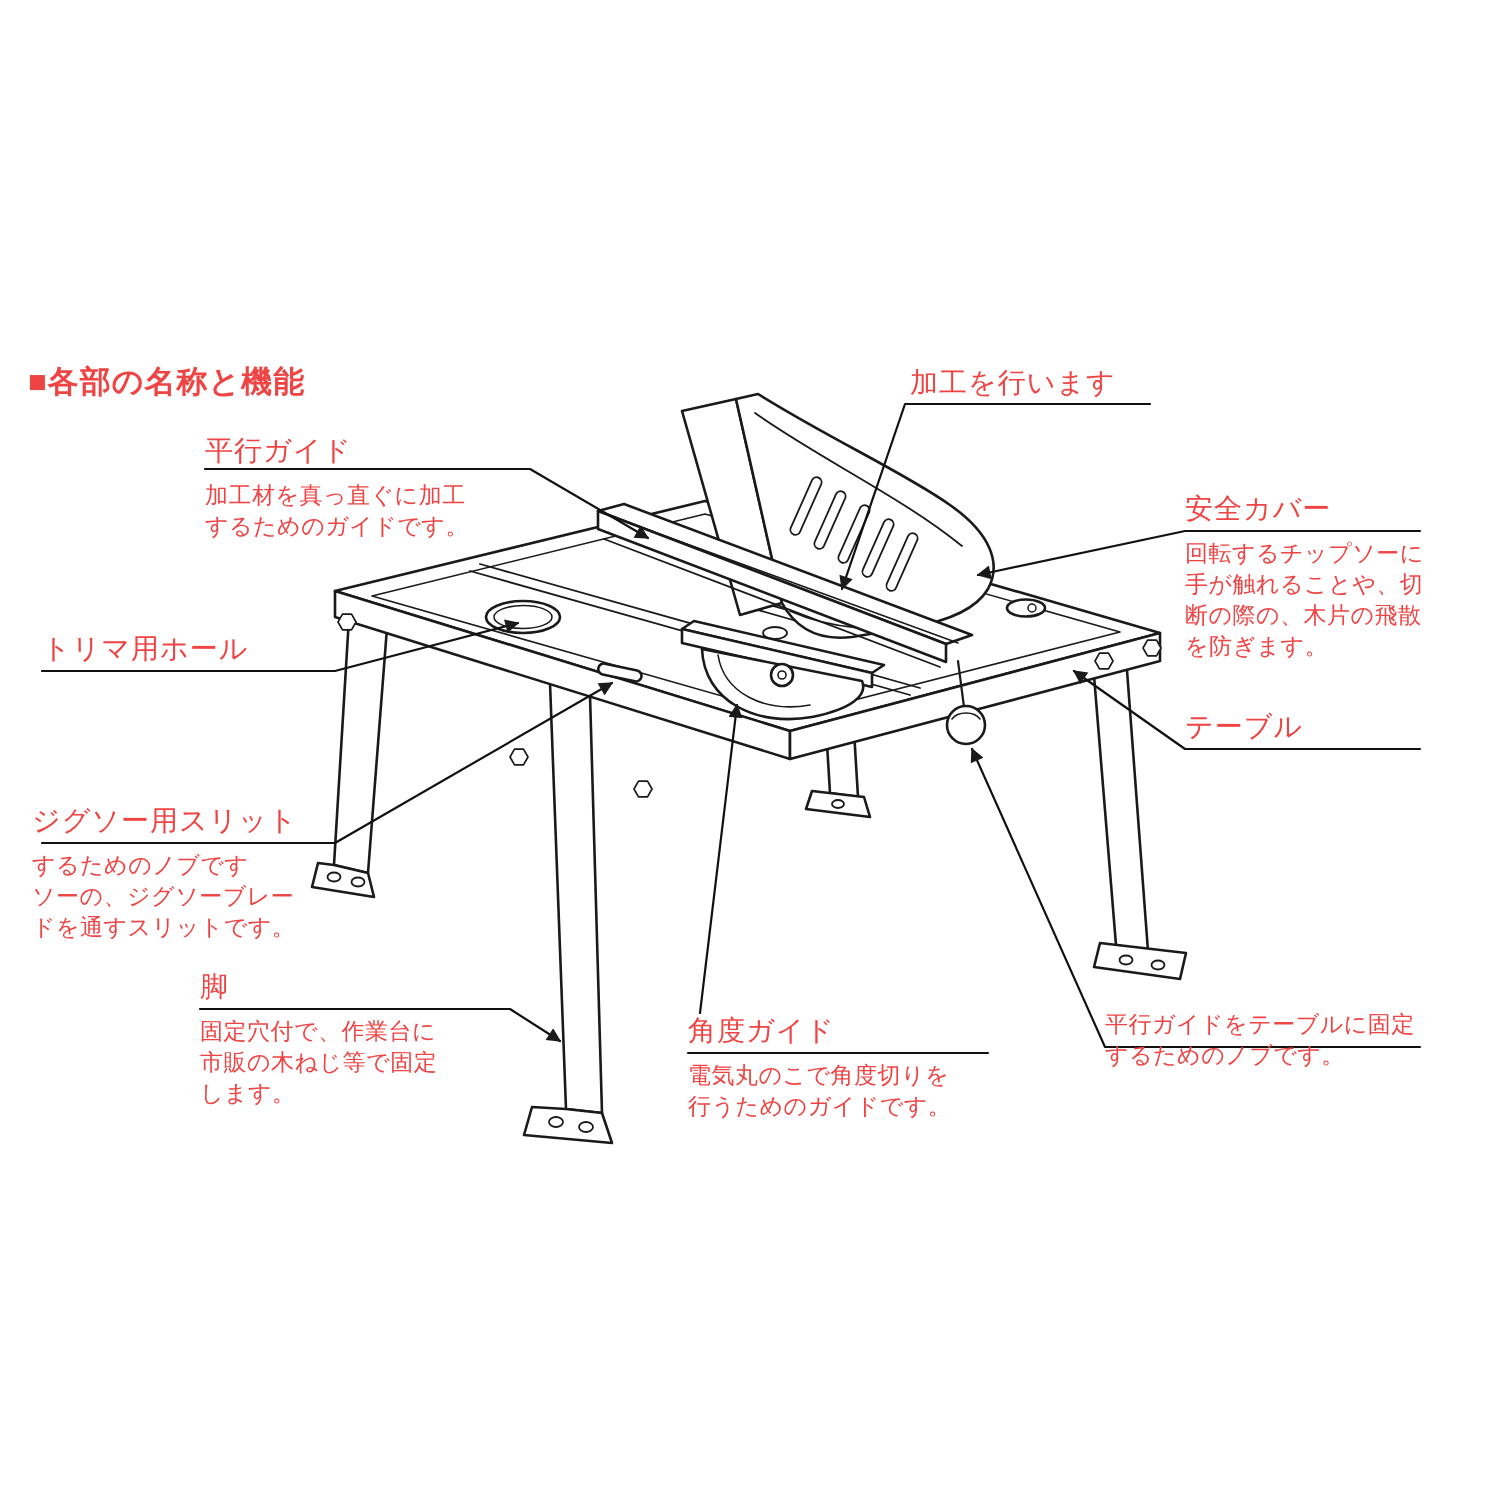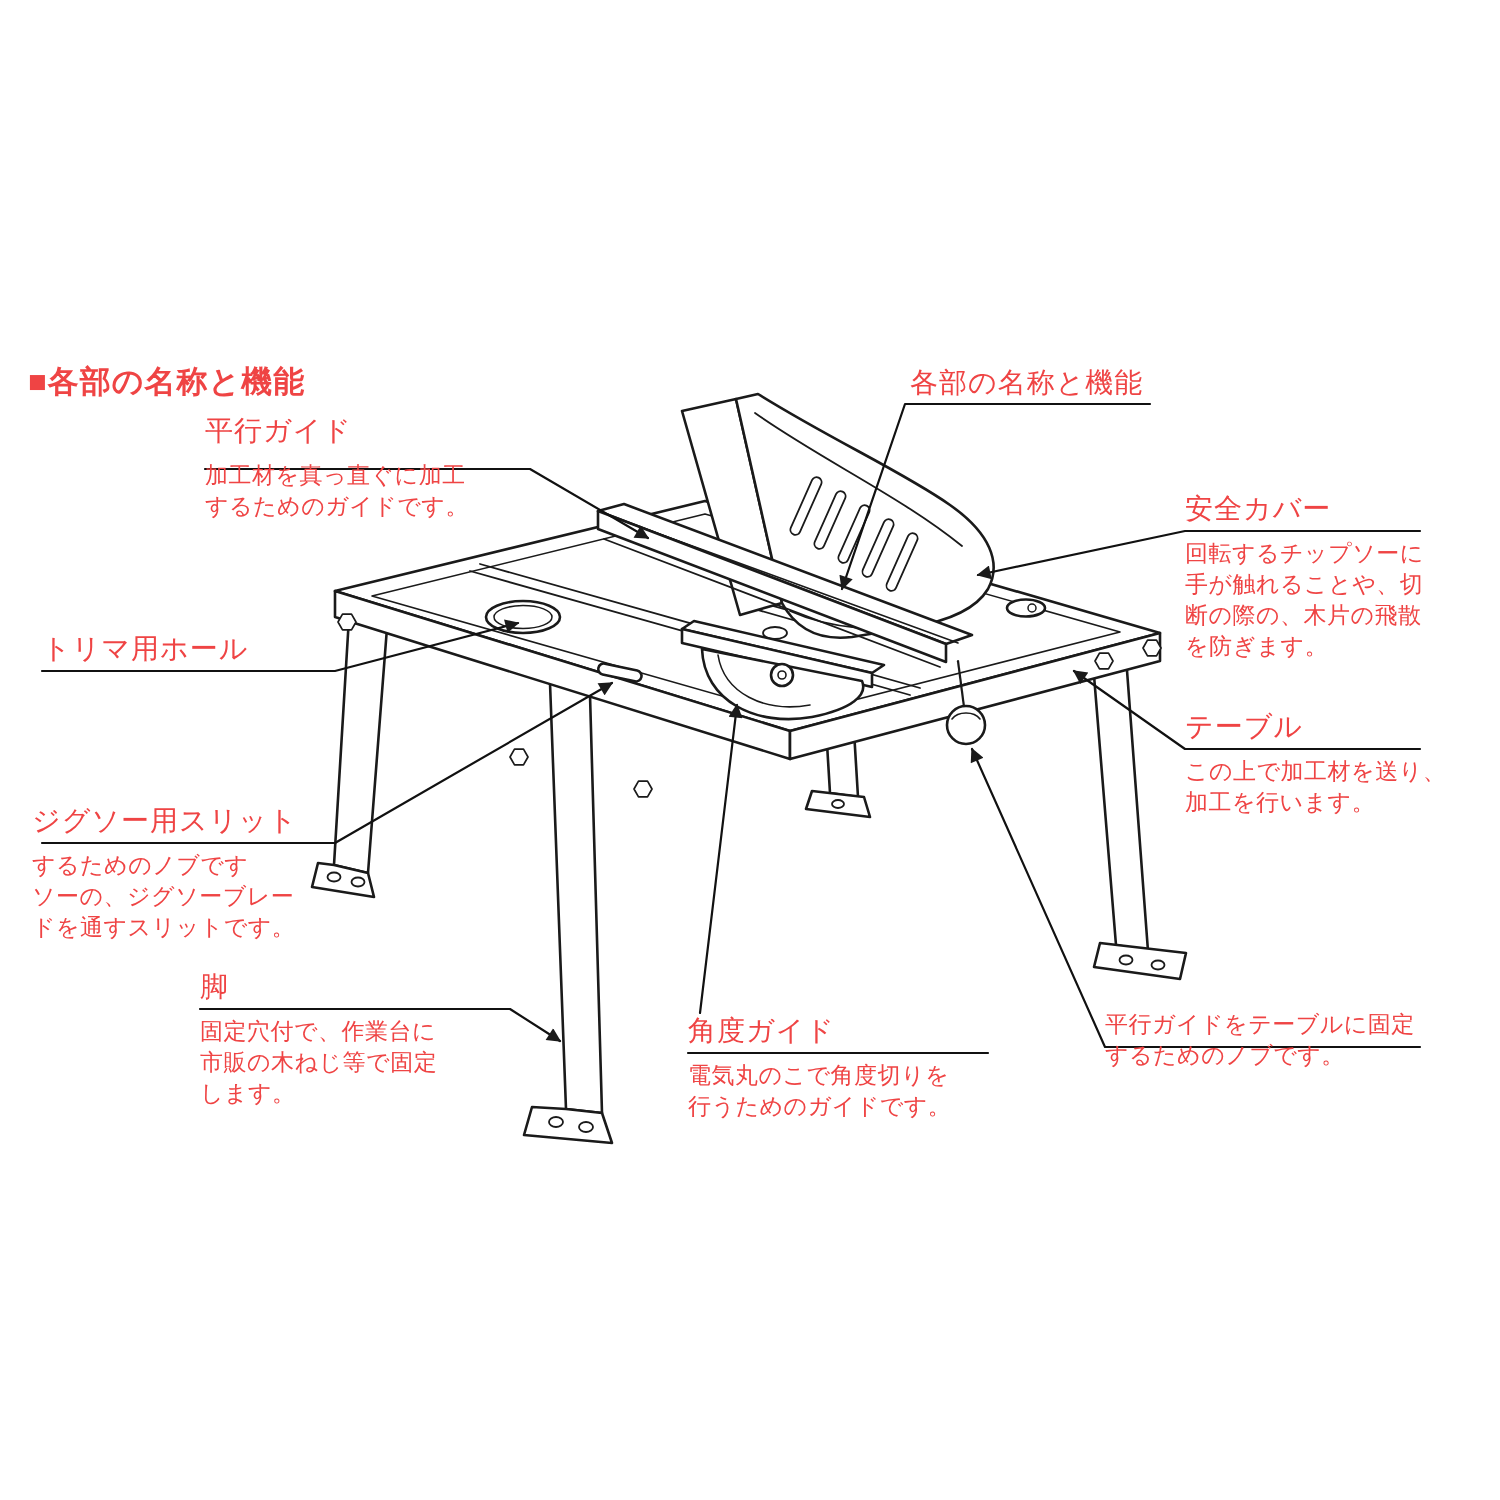--- a/index.html
+++ b/index.html
@@ -162,54 +162,50 @@
       <path d="M42 832 H335 L612 672" marker-end="url(#arr)"></path>
       <path d="M200 998 H510 L560 1030" marker-end="url(#arr)"></path>
       <path d="M688 1042 H988"></path>
       <path d="M700 1002 L737 694" marker-end="url(#arr)"></path>
       <path d="M1420 1036 H1105 L972 738" marker-end="url(#arr)"></path>
     </g>
   </svg>
 
   <div class="page-title">■各部の名称と機能</div>
 
-  <div class="label" style="left:205px; top:404px;">
+  <div class="label" style="left:205px; top:424px;">
     <div class="label-heading">平行ガイド</div>
     <div class="label-desc">
       <div>加工材を真っ直ぐに加工</div>
       <div>するためのガイドです。</div>
     </div>
   </div>
 
   <div class="label" style="left:910px; top:356px;">
-    <div class="label-heading">各部の名称と機能</div>
+    <div class="label-heading">加工を行います</div>
     <div class="label-desc">
     </div>
   </div>
 
   <div class="label" style="left:1185px; top:482px;">
     <div class="label-heading">安全カバー</div>
     <div class="label-desc">
       <div>回転するチップソーに</div>
       <div>手が触れることや、切</div>
       <div>断の際の、木片の飛散</div>
       <div>を防ぎます。</div>
     </div>
   </div>
 
   <div class="label" style="left:42px; top:622px;">
     <div class="label-heading">トリマ用ホール</div>
   </div>
 
   <div class="label" style="left:1185px; top:700px;">
     <div class="label-heading">テーブル</div>
-    <div class="label-desc">
-      <div>この上で加工材を送り、</div>
-      <div>加工を行います。</div>
-    </div>
   </div>
 
   <div class="label" style="left:32px; top:794px;">
     <div class="label-heading">ジグソー用スリット</div>
     <div class="label-desc">
       <div>するためのノブです</div>
       <div>ソーの、ジグソーブレー</div>
       <div>ドを通すスリットです。</div>
     </div>
   </div>

